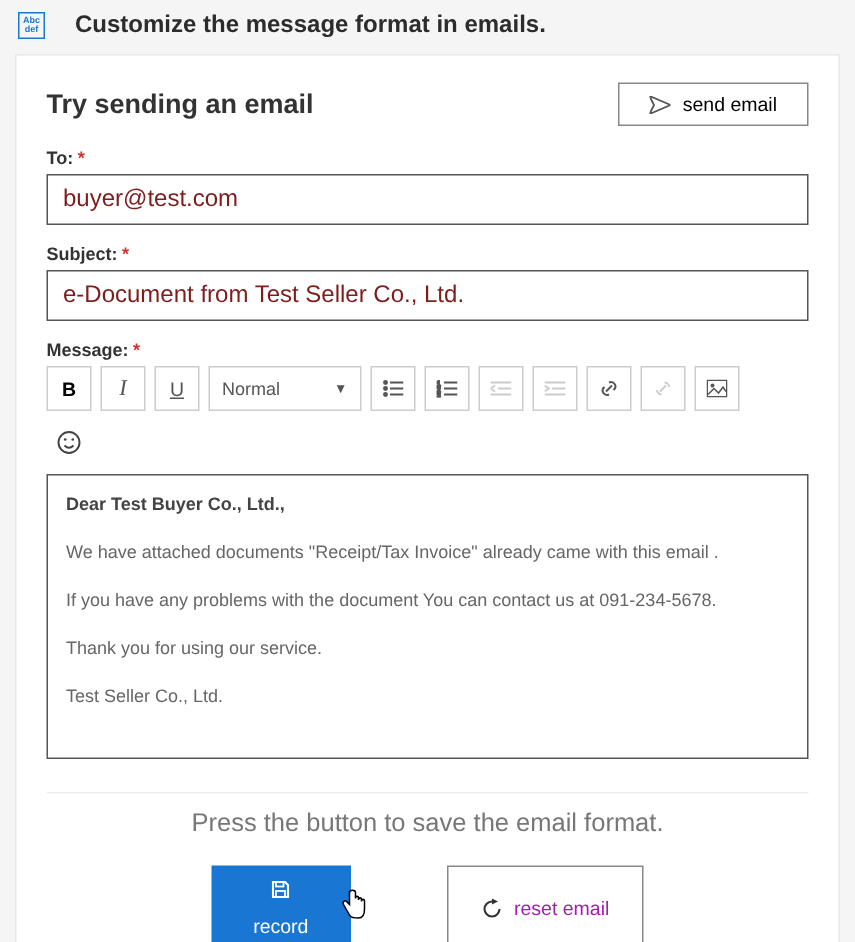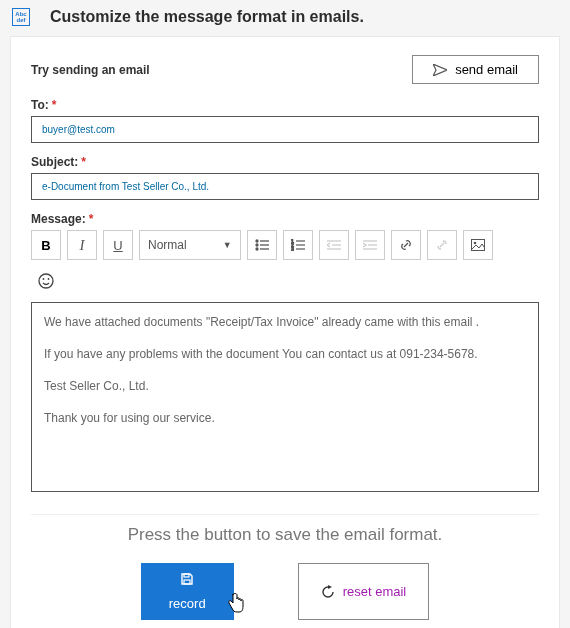--- a/index.html
+++ b/index.html
@@ -44,21 +44,21 @@
     padding: 18px 20px 20px 20px;
   }
   .try-row {
     display: flex;
     justify-content: space-between;
     align-items: center;
     margin-bottom: 14px;
   }
   .try-label {
     font-weight: 700;
-    font-size: 12px;
+    font-size: 18px;
   }
   .send-btn {
     border: 1px solid #888;
     background: #fff;
     padding: 6px 20px;
     font-size: 13px;
     display: flex;
     align-items: center;
     gap: 8px;
     cursor: pointer;
@@ -67,22 +67,22 @@
     font-size: 12px;
     margin-bottom: 4px;
     font-weight: 600;
     color: #333;
   }
   .req { color: #d32f2f; margin-left: 3px; }
   .text-input {
     width: 100%;
     border: 1px solid #555;
     padding: 7px 10px;
-    font-size: 10px;
-    color: #0369a1;
+    font-size: 16px;
+    color: #7f1d1d;
     margin-bottom: 12px;
   }
   .toolbar {
     display: flex;
     gap: 6px;
     flex-wrap: wrap;
     margin-bottom: 6px;
     margin-top: 4px;
   }
   .tbtn {
@@ -313,24 +313,25 @@
           <circle cx="8" cy="8" r="7" fill="none" stroke="#444" stroke-width="1.3"></circle>
           <circle cx="5.5" cy="6" r="0.9" fill="#444"></circle>
           <circle cx="10.5" cy="6" r="0.9" fill="#444"></circle>
           <path d="M5 10 Q8 13 11 10" fill="none" stroke="#444" stroke-width="1.3"></path>
         </svg>
     </button>
   </div>
 
   <div class="editor-wrap">
     <div class="editor">
+      <p class="salutation">Dear Test Buyer Co., Ltd.,</p>
       <p>We have attached documents "Receipt/Tax Invoice" already came with this email .</p>
       <p>If you have any problems with the document You can contact us at 091-234-5678.</p>
+      <p>Thank you for using our service.</p>
       <p>Test Seller Co., Ltd.</p>
-      <p>Thank you for using our service.</p>
     </div>
   </div>
 
   <hr class="hr">
   <div class="hint">Press the button to save the email format.</div>
 
   <div class="btn-row">
     <button class="primary-btn">
       <span>
         <svg width="14" height="14">

